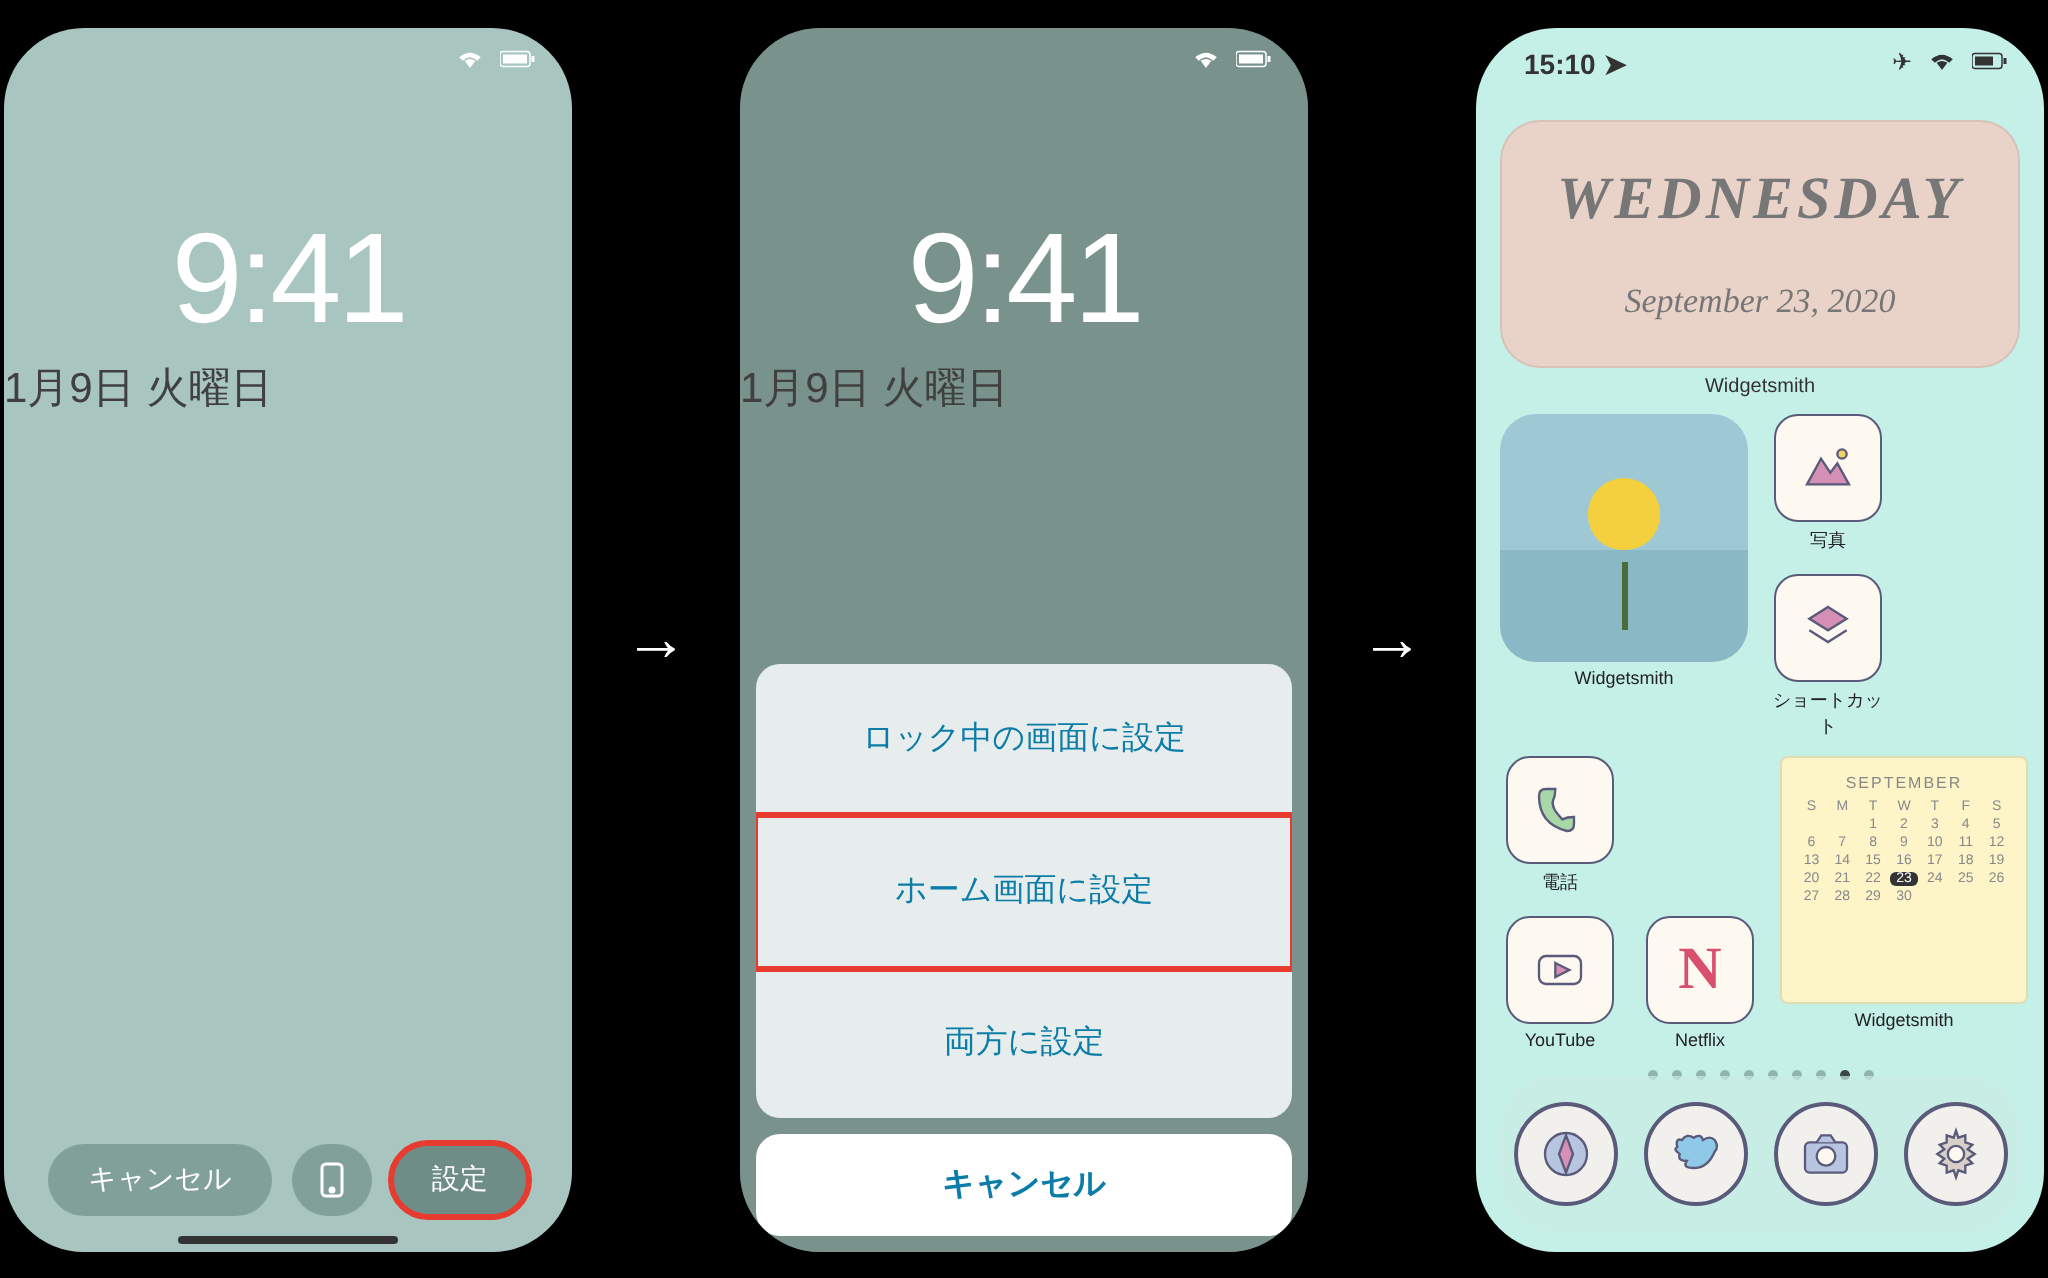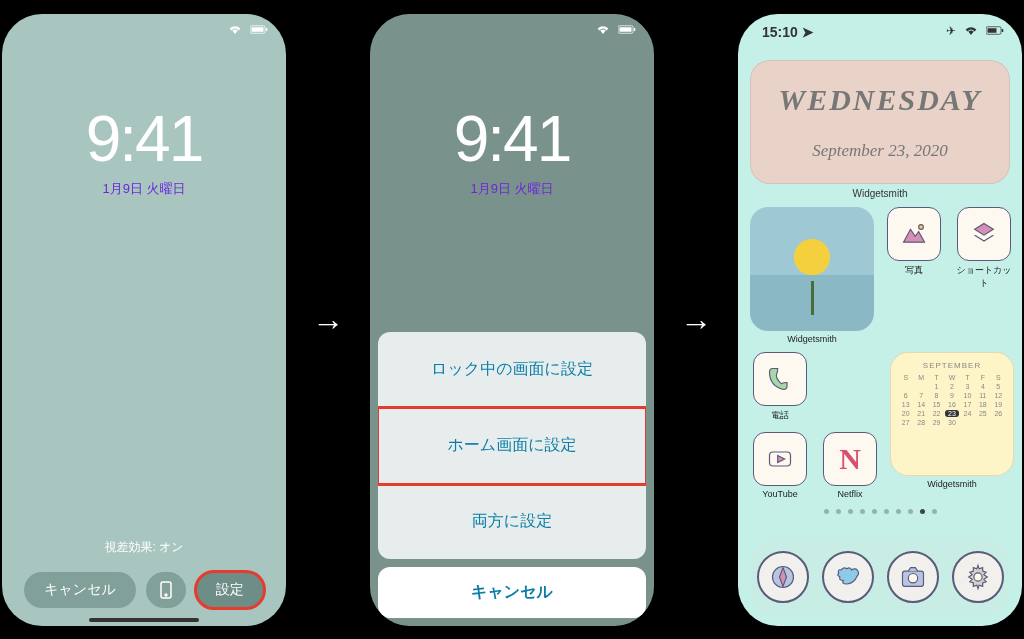--- a/index.html
+++ b/index.html
@@ -29,21 +29,21 @@
   display: flex; gap: 6px; align-items: center;
 }
 .status-bar-left { position: absolute; top: 10px; left: 24px; font-size: 14px; font-weight: 600; color: #333; }
 .status-bar svg { width: 16px; height: 12px; fill: #fff; }
 .phone-3 .status-bar svg { fill: #333; }
 .time-big {
   color: #fff; font-size: 64px; font-weight: 200;
   text-align: center; margin-top: 88px; letter-spacing: -2px;
 }
 .date-line {
-  color: #6d28d9; font-size: 13px; text-align: center; margin-top: 4px;
+  color: #404040; font-size: 21px; text-align: left; margin-top: 4px;
 }
 .perspective {
   position: absolute; bottom: 70px; left: 0; right: 0;
   text-align: center; color: #fff; font-size: 12px;
 }
 .btn-row {
   position: absolute; bottom: 18px; left: 0; right: 0;
   display: flex; justify-content: center; gap: 10px; padding: 0 14px;
 }
 .btn {
@@ -99,21 +99,21 @@
 .widget-photo {
   width: 124px; height: 124px; border-radius: 18px;
   background: linear-gradient(#9ec9d4 55%, #8ab8c4 55%);
   display: flex; align-items: center; justify-content: center;
   position: relative;
 }
 .flower { width: 36px; height: 36px; background: #f4d03f; border-radius: 50% 50% 48% 48%; position: relative; top: -12px; }
 .stem { position: absolute; width: 3px; height: 34px; background: #4a6b3a; top: 74px; }
 .widget-photo-wrap { width: 124px; }
 .widget-cal {
-  width: 124px; height: 124px; border-radius: 18px;
+  width: 124px; height: 124px; border-radius: 4px;
   background: #fdf5c8; border: 1.5px solid rgba(0,0,0,0.1);
   padding: 8px; font-size: 8px; color: #888;
 }
 .widget-cal .month { text-align: center; font-size: 8px; letter-spacing: 1px; margin-bottom: 4px; }
 .widget-cal .days { display: grid; grid-template-columns: repeat(7, 1fr); gap: 2px; font-size: 7px; text-align: center; }
 .widget-cal .today { background: #333; color: #fff; border-radius: 3px; }
 .page-dots {
   display: flex; justify-content: center; gap: 7px; margin-top: 10px;
 }
 .page-dots .dot { width: 5px; height: 5px; border-radius: 50%; background: rgba(0,0,0,0.25); }
@@ -141,21 +141,20 @@
         <path d="M10 11 L13 7 Q10 5 7 7 Z M4 5 Q10 0 16 5 L14 7 Q10 3 6 7 Z"></path>
       </svg>
     <svg class="status-icon" viewBox="0 0 24 12">
         <rect x="0" y="1" width="20" height="10" rx="2" fill="none" stroke="#fff"></rect>
         <rect x="2" y="3" width="16" height="6" fill="#fff"></rect>
         <rect x="21" y="4" width="2" height="4" fill="#fff"></rect>
       </svg>
   </div>
   <div class="time-big">9:41</div>
   <div class="date-line">1月9日 火曜日</div>
-  <div class="perspective">視差効果: オン</div>
   <div class="btn-row">
     <button class="btn">キャンセル</button>
     <button class="btn btn-icon">
       <svg width="14" height="18" viewBox="0 0 14 18" fill="none" stroke="#fff" stroke-width="1.5">
           <rect x="2" y="1" width="10" height="16" rx="2"></rect>
           <circle cx="7" cy="14" r="1" fill="#fff"></circle>
         </svg>
     </button>
     <button class="btn btn-set highlight">設定</button>
   </div>
@@ -213,21 +212,21 @@
   <div class="widget-label">Widgetsmith</div>
 
   <div class="grid-row">
     <div class="widget-photo-wrap">
       <div class="widget-photo">
         <div class="flower"></div>
         <div class="stem"></div>
       </div>
       <div class="app-label" style="margin-top:3px">Widgetsmith</div>
     </div>
-    <div style="display:flex;flex-direction:row;gap:10px">
+    <div style="display:flex;flex-direction:column;gap:10px">
       <div style="display:flex;gap:10px">
         <div class="app-cell">
           <div class="app-icon">
               <svg class="icon-svg" viewBox="0 0 24 24">
                 <path fill="#d68fb5" stroke="#5a5a7a" d="M3 19 L9 8 L13 14 L16 10 L21 19 Z"></path>
                 <circle cx="18" cy="6" r="2" fill="#f4d365" stroke="#5a5a7a"></circle>
               </svg>
             </div>
           <div class="app-label">写真</div>
         </div>

